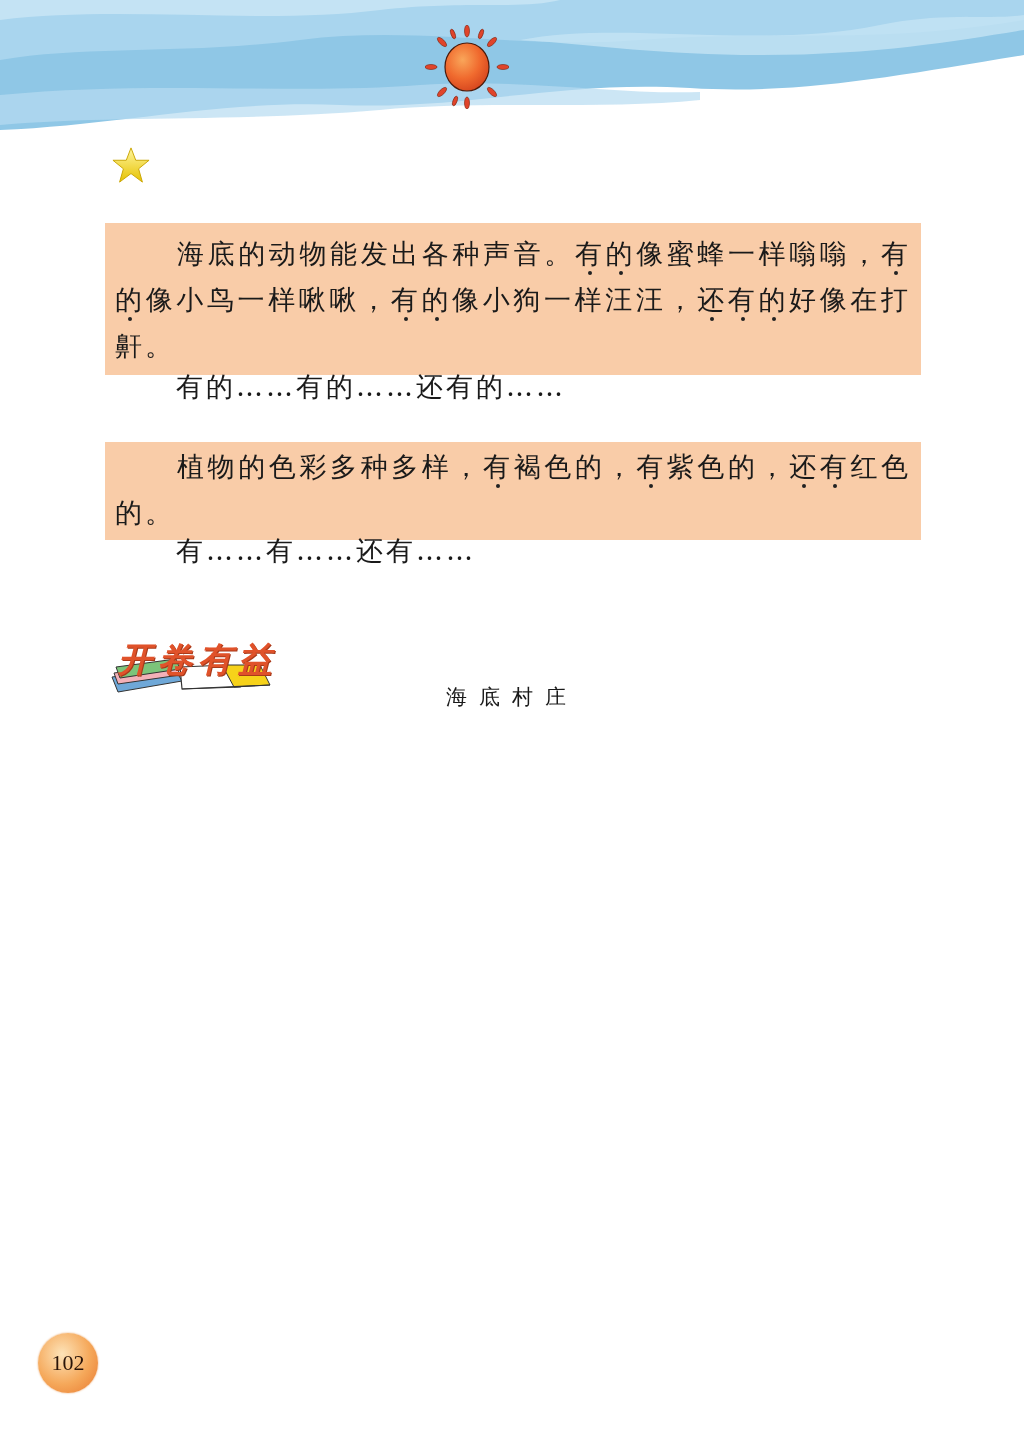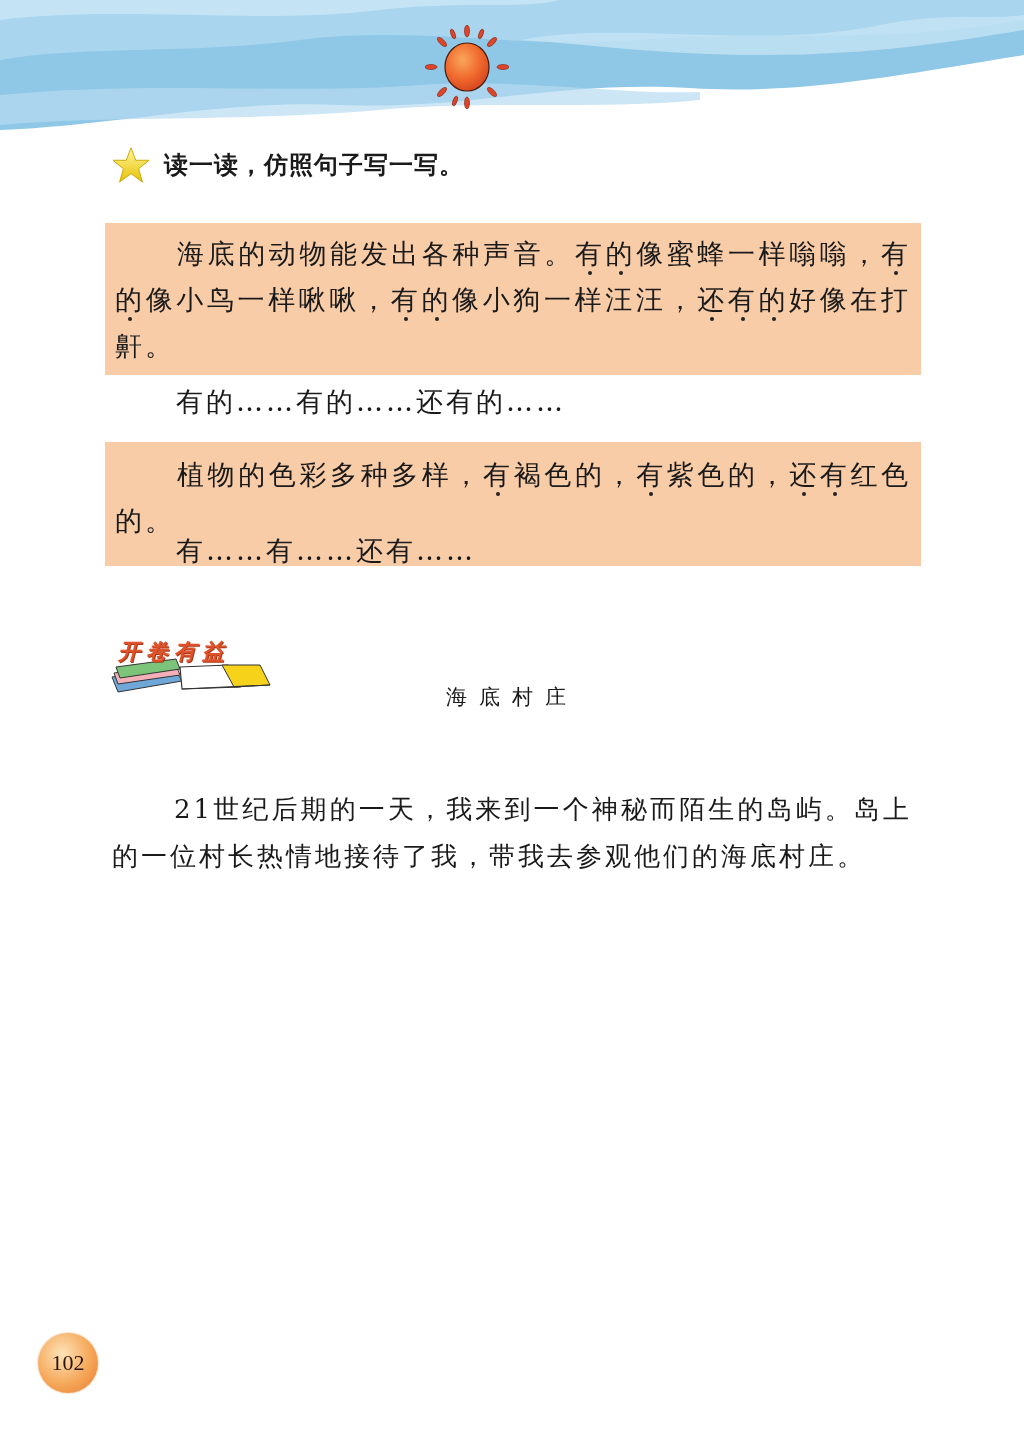--- a/index.html
+++ b/index.html
@@ -26,29 +26,29 @@
   .box p, .pattern, .story p {
     margin:0; font-size:27px; line-height:46px; letter-spacing:3px;
   }
   .box p { text-indent:62px; text-align:justify; }
   .dot { position:relative; }
   .dot::after {
     content:""; position:absolute; left:50%; bottom:-6px;
     width:4px; height:4px; margin-left:-2px; border-radius:50%; background:#222;
   }
   .box1 { top:199px; height:152px; padding-top:8px; }
-  .box2 { top:418px; height:124px; padding-top:10px; }
+  .box2 { top:418px; height:98px; padding-top:2px; }
   .pattern { position:absolute; left:176px; }
-  .pattern1 { top:379px; }
+  .pattern1 { top:364px; }
   .pattern2 { top:528px; }
   .badge { position:absolute; left:110px; top:637px; width:170px; height:58px; }
   .badge-title {
     position:absolute; left:118px; top:637px;
     font-family:Liberation Mono, monospace;
-    font-size:22px; font-weight:bold; font-style:italic; color:#e0522a;
+    font-size:34px; font-weight:bold; font-style:italic; color:#e0522a;
     letter-spacing:6px; text-shadow:1px 1px 0 #a83a1a;
   }
   .story-title {
     position:absolute; left:0; width:1024px; top:683px; text-align:center;
     font-size:21px; letter-spacing:12px; padding-left:0;
   }
   .story { position:absolute; left:112px; top:786px; width:800px; }
   .story p { text-indent:62px; text-align:justify; line-height:47px; font-size:26px; }
   .page-num {
     position:absolute; left:38px; top:1333px; width:60px; height:60px;
@@ -97,21 +97,20 @@
 <div class="instruction">
   <svg class="star" viewBox="0 0 40 40">
     <defs>
       <linearGradient id="stg" x1="0" y1="0" x2="0" y2="1">
         <stop offset="0%" stop-color="#fff6a0"></stop>
         <stop offset="100%" stop-color="#e6c200"></stop>
       </linearGradient>
     </defs>
     <polygon points="20,2 25,15 39,15 28,24 32,38 20,29 8,38 12,24 1,15 15,15" fill="url(#stg)" stroke="#c9a400" stroke-width="1"></polygon>
   </svg>
-  <span>读一读，仿照句子写一写。</span>
 </div>
 
 <div class="box box1">
   <p>海底的动物能发出各种声音。<span class="dot">有</span><span class="dot">的</span>像蜜蜂一样嗡嗡，<span class="dot">有</span><span class="dot">的</span>像小鸟一样啾啾，<span class="dot">有</span><span class="dot">的</span>像小狗一样汪汪，<span class="dot">还</span><span class="dot">有</span><span class="dot">的</span>好像在打鼾。</p>
 </div>
 <div class="pattern pattern1">有的……有的……还有的……</div>
 
 <div class="box box2">
   <p>植物的色彩多种多样，<span class="dot">有</span>褐色的，<span class="dot">有</span>紫色的，<span class="dot">还</span><span class="dot">有</span>红色的。</p>
 </div>
@@ -123,16 +122,15 @@
   <polygon points="6,30 66,22 70,32 10,41" fill="#7cc47a" stroke="#333" stroke-width="1"></polygon>
   <polygon points="70,30 118,28 130,50 72,52" fill="#ffffff" stroke="#333" stroke-width="1.2"></polygon>
   <polygon points="112,28 150,28 160,48 124,50" fill="#f6d21a" stroke="#333" stroke-width="1"></polygon>
   <line x1="72" y1="52" x2="160" y2="48" stroke="#333" stroke-width="1.2"></line>
 </svg>
 <div class="badge-title">开卷有益</div>
 
 <div class="story-title">海底村庄</div>
 
 <div class="story">
-  <p>21世纪后期的一天，我来到一个神秘而陌生的岛屿。岛上的一位村长热情地接待了我，带我去参观他们的海底村庄。</p>
 </div>
 
 <div class="page-num">102</div>
 
 </body></html>

